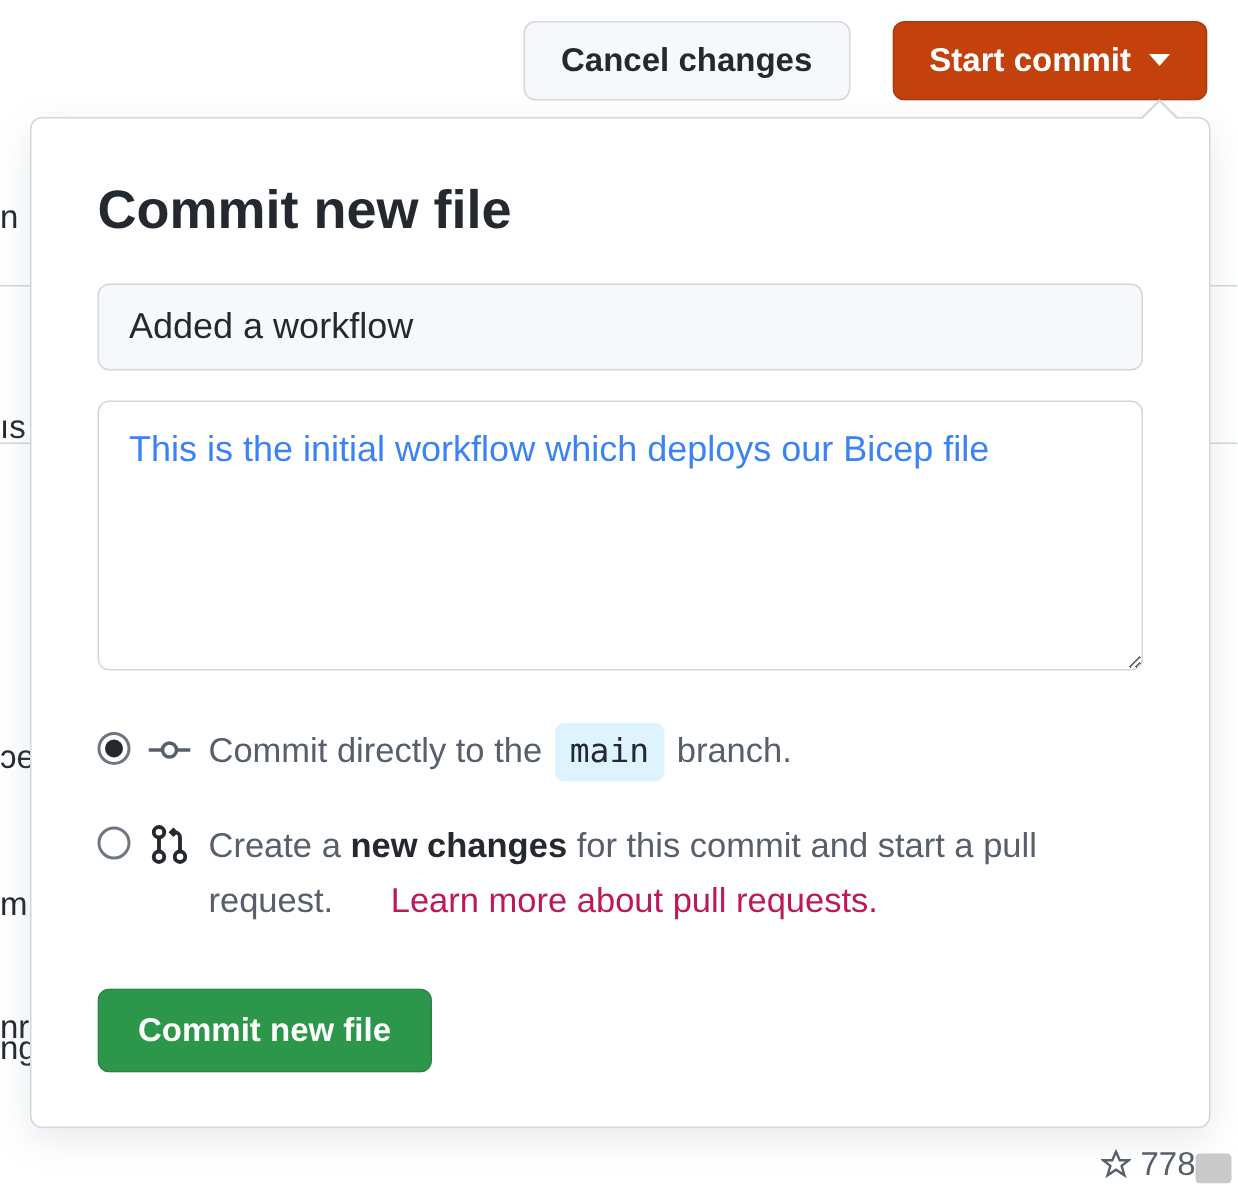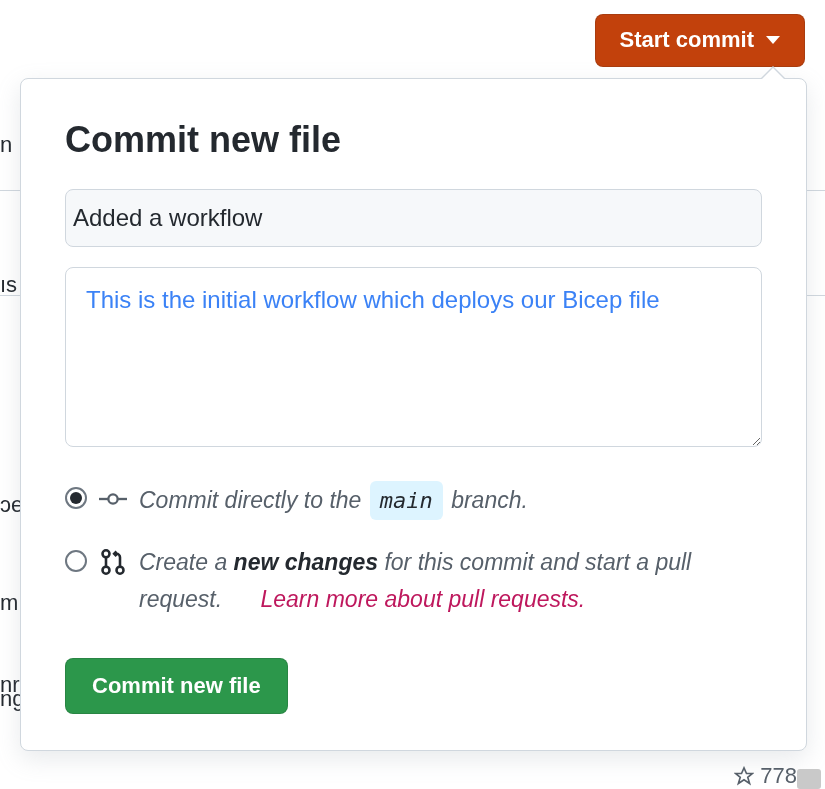--- a/index.html
+++ b/index.html
@@ -84,21 +84,21 @@
     }
     .popover-title {
       font-size: 36px;
       font-weight: 700;
       color: #24292f;
       margin-bottom: 28px;
     }
     .input-text {
       width: 100%;
       font-size: 24px;
-      padding: 14px 7px;
+      padding: 14px 20px;
       border: 1px solid #d0d7de;
       border-radius: 8px;
       background: #f6f8fa;
       color: #24292f;
       margin-bottom: 20px;
       font-family: inherit;
     }
     .input-textarea {
       width: 100%;
       font-size: 24px;
@@ -119,21 +119,20 @@
       gap: 24px;
       margin-bottom: 40px;
     }
     .radio-row {
       display: flex;
       align-items: flex-start;
       gap: 12px;
       font-size: 23px;
       color: #57606a;
       line-height: 1.6;
-      font-style: italic;
     }
     .radio {
       flex: 0 0 auto;
       width: 22px;
       height: 22px;
       border: 2px solid #6e7781;
       border-radius: 50%;
       margin-top: 6px;
       position: relative;
       cursor: pointer;
@@ -230,20 +229,21 @@
 <div class="bg-line" style="top:190px; width:100%"></div>
 <div class="bg-line" style="top:295px; width:100%"></div>
 <div class="bg-fragment" style="top:132px;">n</div>
 <div class="bg-fragment" style="top:272px;">ıs</div>
 <div class="bg-fragment" style="top:492px;">ɔe</div>
 <div class="bg-fragment" style="top:590px;">m</div>
 <div class="bg-fragment" style="top:660px;margin-top:12px;">nr</div>
 <div class="bg-fragment" style="top:686px;">ng</div>
 
 <div class="top-bar">
+  <button class="btn btn-secondary">Cancel changes</button>
   <button class="btn btn-primary">
     <span>Start commit</span>
     <span class="caret-down"></span>
   </button>
 </div>
 
 <div class="popover">
   <div class="popover-arrow"></div>
 
   <h2 class="popover-title">Commit new file</h2>

